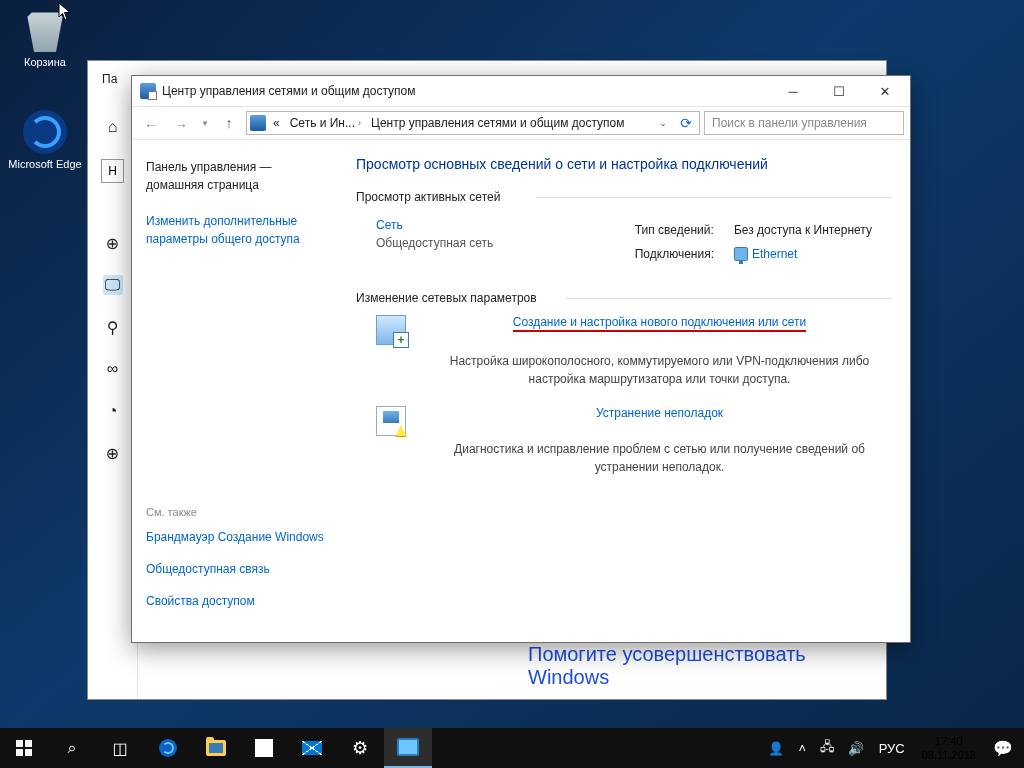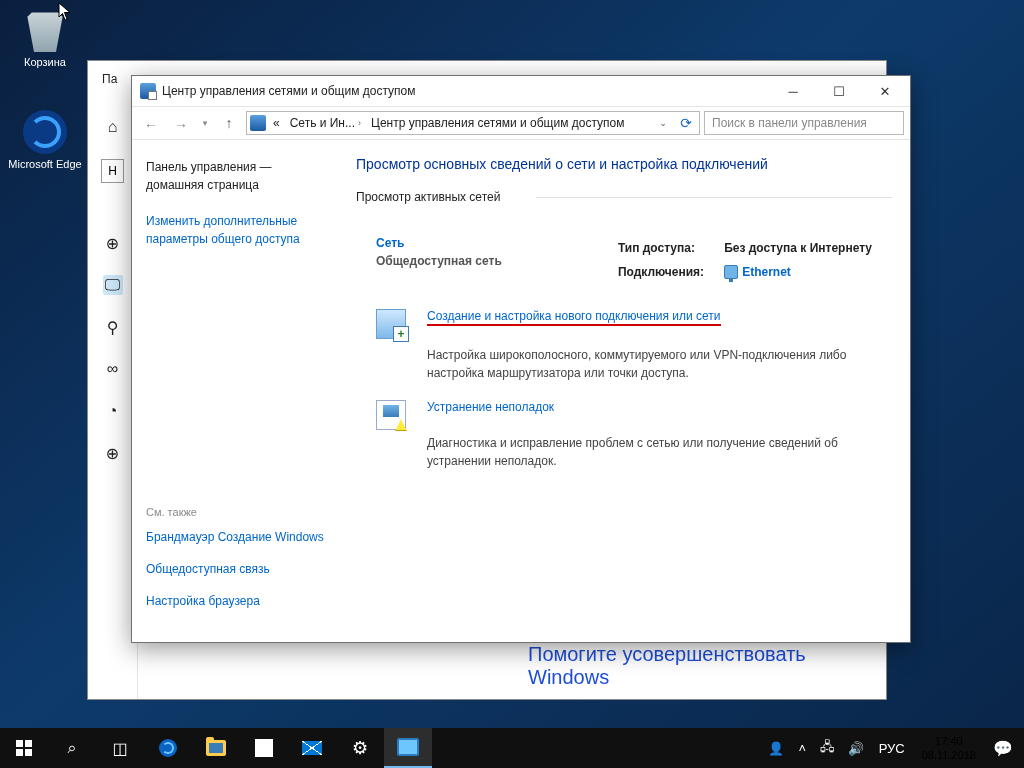--- a/index.html
+++ b/index.html
@@ -55,33 +55,33 @@
 .net-body { flex:1; display:flex; overflow:hidden; }
 .net-sidebar { width: 214px; padding: 18px 14px; font-size: 12px; display:flex; flex-direction:column; }
 .cp-home { color:#222; margin-bottom: 18px; cursor:pointer; line-height:1.5; }
 .side-link { color:#0066cc; margin-bottom: 14px; cursor:pointer; line-height:1.5; }
 .see-also { margin-top:auto; color:#888; font-size:11px; margin-bottom:10px; }
 
 .net-main { flex:1; padding: 16px 18px 10px 10px; font-size:12px; color:#222; overflow:hidden; }
 .main-title { color:#003399; font-size:14px; margin-bottom: 18px; }
 .section-h { color:#222; font-size:12px; margin-bottom: 8px; position:relative; }
 .section-h::after { content:""; position:absolute; left: 180px; right:0; top:50%; height:1px; background:#e0e0e0; }
-.net-row { display:flex; gap: 40px; margin: 32px 0 24px 20px; font-weight: bold; }
+.net-row { display:flex; gap: 40px; margin: 14px 0 24px 20px; }
 .net-left .nname { color:#0066cc; font-size:12px; cursor:pointer; }
 .net-left .ntype { color:#555; font-size:12px; margin-top:4px; }
 .net-right { margin-left:auto; font-size:12px; line-height:1.8; }
 .net-right table td { padding-right: 18px; vertical-align:top; }
 .eth { color:#0066cc; cursor:pointer; }
 .eth-ic { display:inline-block; width:14px; height:14px; vertical-align:middle; margin-right:4px; background:#6fb4e8; border:1px solid #3a7cb8; border-radius:2px; position:relative; }
 .eth-ic::after { content:""; position:absolute; bottom:-4px; left:4px; width:4px; height:4px; background:#3a7cb8; }
 
 .section-h2 { color:#222; font-size:12px; margin: 10px 0 8px 0; position:relative; }
 .section-h2::after { content:""; position:absolute; left: 210px; right:0; top:50%; height:1px; background:#e0e0e0; }
 
-.action-item { display:flex; gap:21px; margin: 10px 0 18px 20px; }
+.action-item { display:flex; gap:21px; margin: 10px 0 18px 20px; text-align: center; }
 .action-item .aicon { width:30px; height:30px; flex-shrink:0; position:relative; }
 .aicon.newconn { background: linear-gradient(#d0e8ff,#7fb8e8); border:1px solid #6aa0d0; }
 .aicon.newconn::after { content:"+"; position:absolute; bottom:-4px; right:-4px; width:14px; height:14px; background:#fff; border:1px solid #3a7cb8; color:#2a7d2a; font-weight:bold; font-size:12px; display:flex; align-items:center; justify-content:center; }
 .aicon.trouble { background:#fff; border:1px solid #9ac; }
 .aicon.trouble::before { content:""; position:absolute; left:6px; top:4px; width:16px; height:12px; background:linear-gradient(#6fb4e8,#3a7cb8); }
 .aicon.trouble::after { content:""; position:absolute; right:-2px; bottom:-2px; width:10px; height:10px; background:#ffeb3b; border:1px solid #c8a000; clip-path: polygon(50% 0, 100% 100%, 0 100%); }
 .action-item .atxt .atitle { color:#0066cc; cursor:pointer; font-size:12px; }
 .action-item .atxt .adesc { color:#444; font-size:12px; margin-top:20px; line-height:1.5; }
 .red-underline { border-bottom: 2.5px solid #d00000; padding-bottom: 1px; display:inline-block; }
 
@@ -178,45 +178,46 @@
       <input placeholder="Поиск в панели управления" style="">
     </div>
   </div>
   <div class="net-body">
     <div class="net-sidebar">
       <div class="cp-home">Панель управления — домашняя страница</div>
       <div class="side-link">Изменить дополнительные параметры общего доступа</div>
       <div class="see-also">См. также</div>
       <div class="side-link">Брандмауэр Создание Windows</div>
       <div class="side-link">Общедоступная связь</div>
-      <div class="side-link">Настройка браузера</div>
+      <div class="side-link">Свойства доступом</div>
     </div>
     <div class="net-main">
       <div class="main-title">Просмотр основных сведений о сети и настройка подключений</div>
       <div class="section-h">Просмотр активных сетей</div>
       <div class="net-row">
         <div class="net-left">
           <div class="nname">Сеть</div>
           <div class="ntype">Общедоступная сеть</div>
         </div>
         <div class="net-right">
           <table>
             <tbody>
                 <tr>
-              <td>Тип доступа:</td>
+              <td>Тип сведений:</td>
               <td>Без доступа к Интернету</td>
             </tr>
             <tr>
               <td>Подключения:</td>
               <td><span class="eth-ic"></span><span class="eth">Ethernet</span></td>
             </tr>
           </tbody>
             </table>
         </div>
       </div>
+      <div class="section-h2">Изменение сетевых параметров</div>
       <div class="action-item">
         <div class="aicon newconn"></div>
         <div class="atxt">
           <div class="atitle"><span class="red-underline">Создание и настройка нового подключения или сети</span></div>
           <div class="adesc">Настройка широкополосного, коммутируемого или VPN-подключения либо настройка маршрутизатора или точки доступа.</div>
         </div>
       </div>
       <div class="action-item">
         <div class="aicon trouble"></div>
         <div class="atxt">

